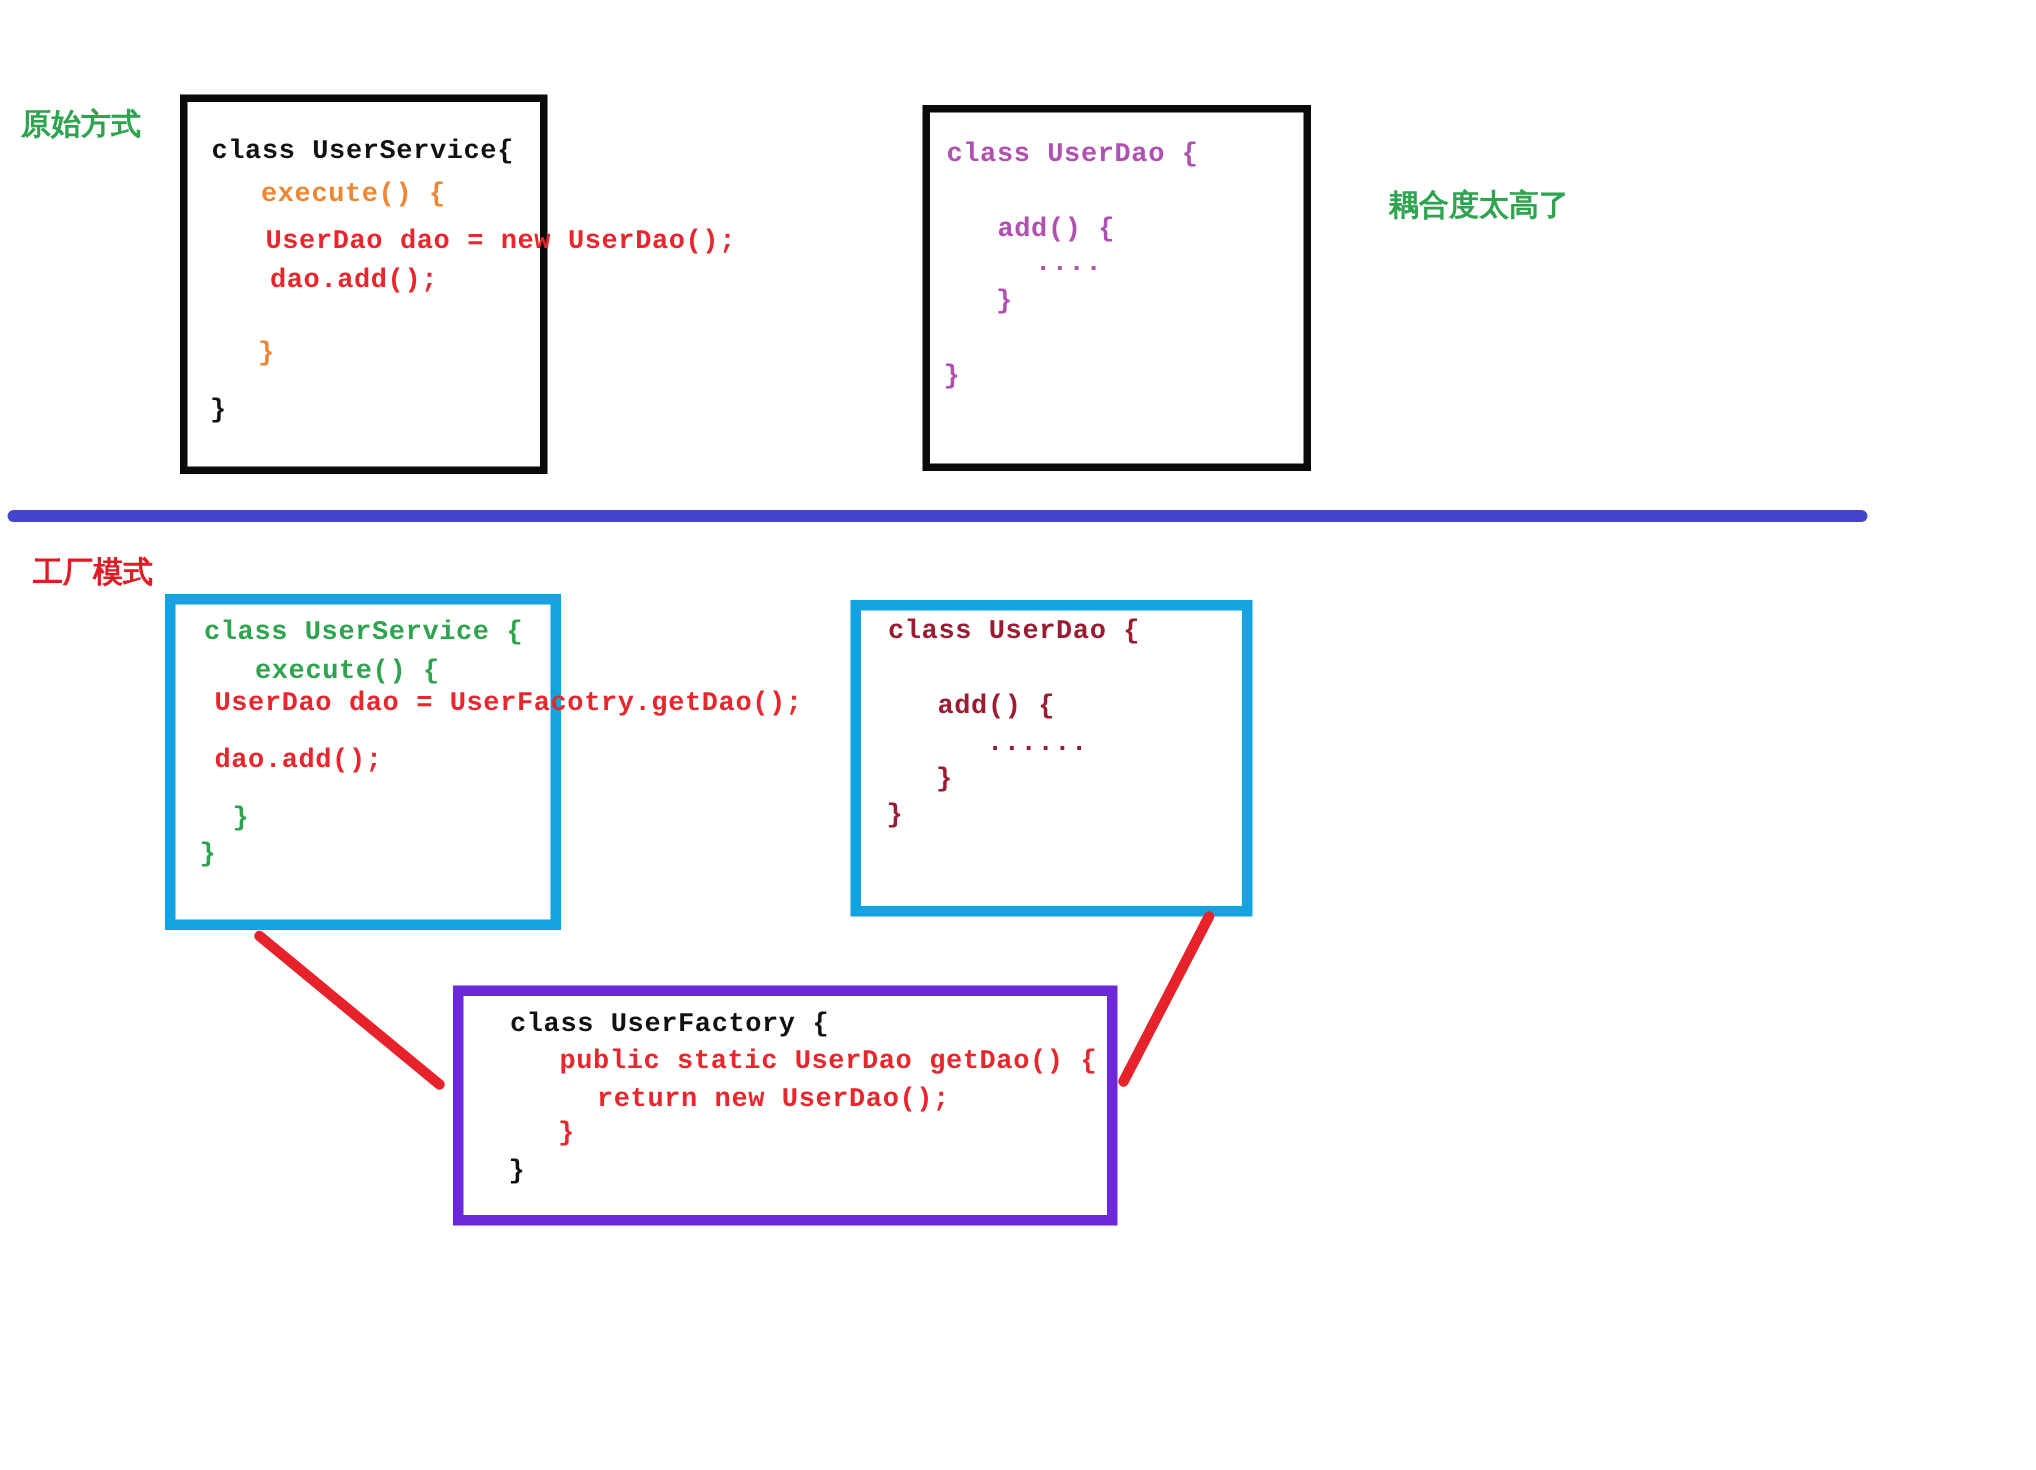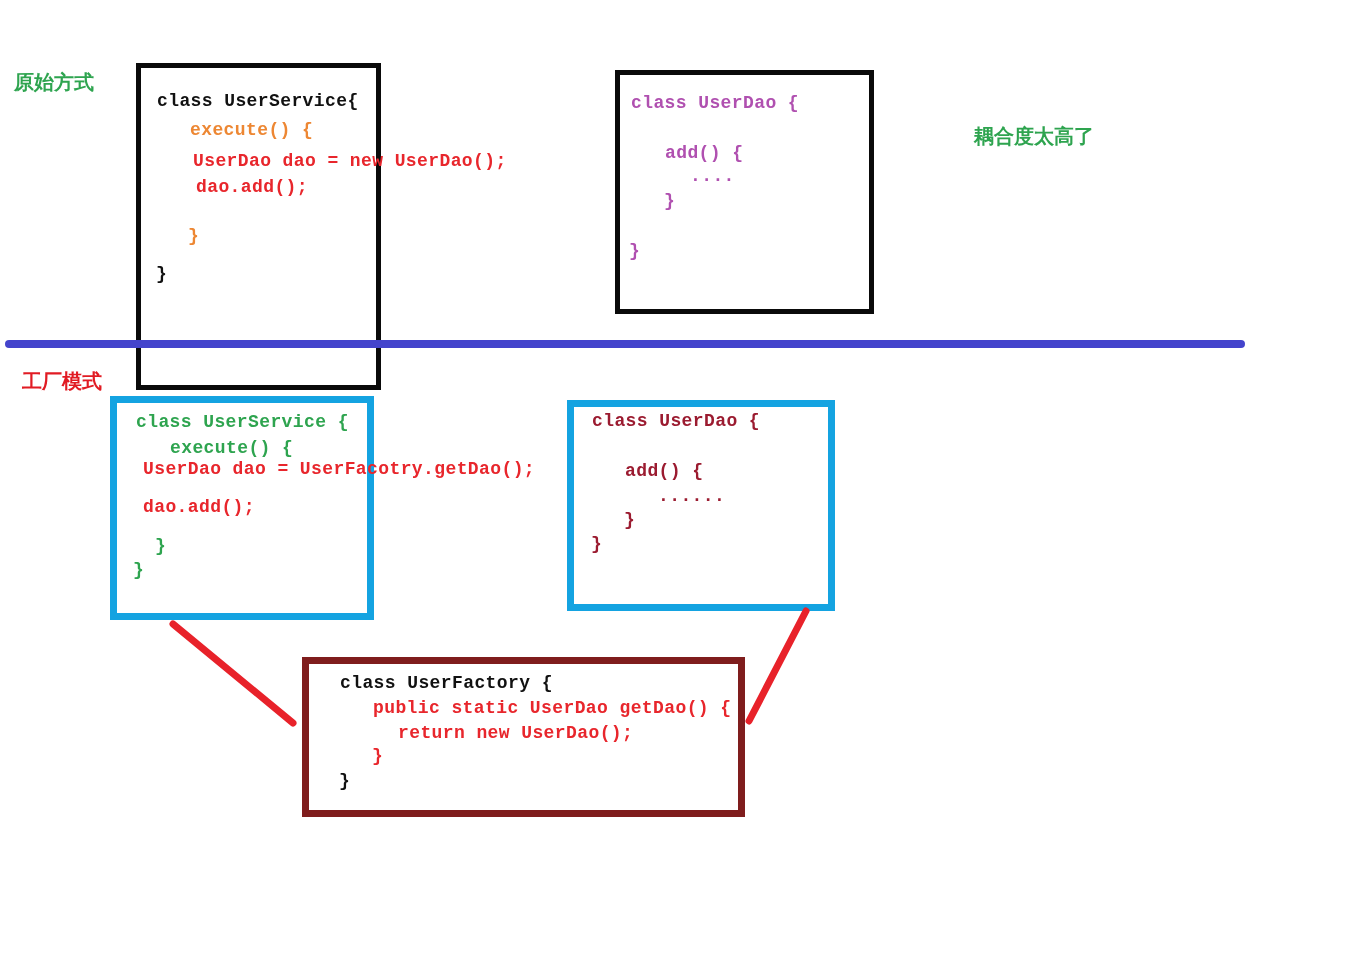--- a/index.html
+++ b/index.html
@@ -17,21 +17,21 @@
     font-size:20px;
     white-space:nowrap;
   }
   .code-box{
     position:absolute;
     box-sizing:border-box;
     background:transparent;
   }
   .box-black{border:5px solid #0a0a0a;}
   .box-cyan{border:7px solid #14a3e1;padding-left:20px;}
-  .box-gray{border:7px solid #7f1d1d;padding-left:44px;}
+  .box-gray{border:7px solid #6d28d9;padding-left:44px;}
   .code-line{
     position:absolute;
     font-family:"Liberation Mono","DejaVu Sans Mono",monospace;
     font-weight:bold;
     font-size:18px;
     letter-spacing:0.4px;
     line-height:20px;
     white-space:nowrap;
   }
   .c-black{color:#111111;}
@@ -55,38 +55,38 @@
     pointer-events:none;
   }
 </style>
 </head>
 <body>
 
 <div class="canvas">
 
   <div class="cn-label g-green" style="left:14px;top:30px;">原始方式</div>
 
-  <div class="code-box box-black" style="left:136px;top:63px;width:245px;height:327px;">
+  <div class="code-box box-black" style="left:120px;top:63px;width:245px;height:253px;">
     <div class="code-line c-black" style="left:16px;top:23px;">class UserService{</div>
     <div class="code-line c-orange" style="left:49px;top:52px;">execute() {</div>
     <div class="code-line c-red" style="left:52px;top:83px;">UserDao dao = new UserDao();</div>
     <div class="code-line c-red" style="left:55px;top:109px;">dao.add();</div>
     <div class="code-line c-orange" style="left:47px;top:158px;">}</div>
     <div class="code-line c-black" style="left:15px;top:196px;">}</div>
   </div>
 
   <div class="code-box box-black" style="left:615px;top:70px;width:259px;height:244px;">
     <div class="code-line c-purple" style="left:11px;top:18px;">class UserDao {</div>
     <div class="code-line c-purple" style="left:45px;top:68px;">add() {</div>
     <div class="code-line c-purple" style="left:70px;top:91px;">....</div>
     <div class="code-line c-purple" style="left:44px;top:116px;">}</div>
     <div class="code-line c-purple" style="left:9px;top:166px;">}</div>
   </div>
 
-  <div class="cn-label g-green" style="left:974px;top:84px;">耦合度太高了</div>
+  <div class="cn-label g-green" style="left:926px;top:84px;">耦合度太高了</div>
 
   <div class="divider"></div>
 
   <div class="cn-label g-red" style="left:22px;top:368px;">工厂模式</div>
 
   <div class="code-box box-cyan" style="left:110px;top:396px;width:264px;height:224px;">
     <div class="code-line c-green" style="left:19px;top:9px;">class UserService {</div>
     <div class="code-line c-green" style="left:53px;top:35px;">execute() {</div>
     <div class="code-line c-red" style="left:26px;top:56px;">UserDao dao = UserFacotry.getDao();</div>
     <div class="code-line c-red" style="left:26px;top:94px;">dao.add();</div>

